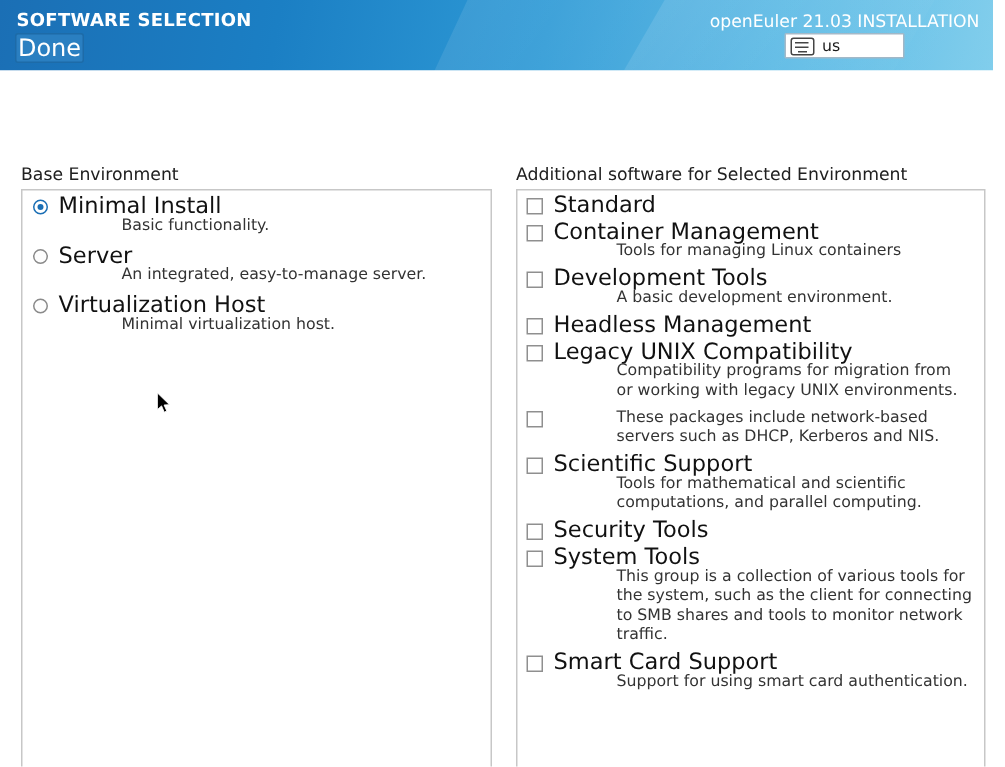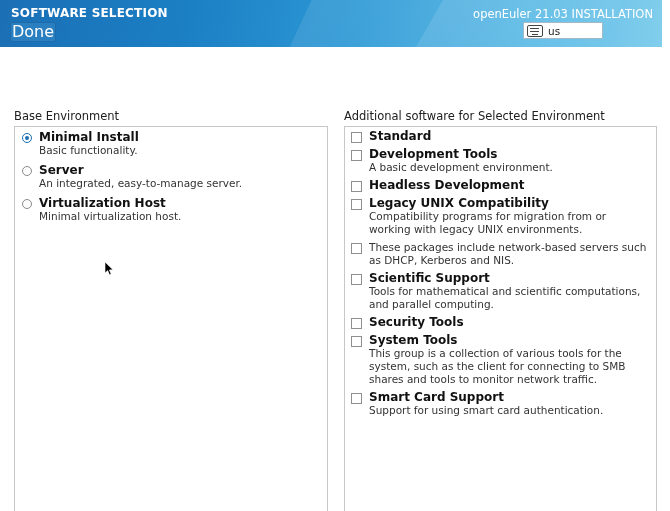--- a/index.html
+++ b/index.html
@@ -177,29 +177,30 @@
     content: "";
     position: absolute;
     left: 2px;
     top: 2px;
     width: 4px;
     height: 4px;
     border-radius: 50%;
     background: #1b6fb5;
   }
   .item-title {
-    font-size: 12px;
-    font-weight: bold;
+    font-size: 15px;
+    font-weight: normal;
     color: #111111;
     line-height: 13px;
   }
   .item-desc {
     font-size: 10.5px;
     color: #333333;
     line-height: 13px;
+    margin-left: 42px;
   }
   .sw-item {
     position: relative;
     padding: 3px 8px 2px 24px;
     cursor: pointer;
   }
   .checkbox {
     position: absolute;
     left: 6px;
     top: 5px;
@@ -261,30 +262,35 @@
 
     </div>
 
     <div class="panel" id="addl-panel">
 
       <div class="sw-item">
         <span class="checkbox"></span>
         <div class="item-title">Standard</div>
       </div>
 
+      <div class="sw-item">
+        <span class="checkbox"></span>
+        <div class="item-title">Container Management</div>
+        <div class="item-desc">Tools for managing Linux containers</div>
+      </div>
 
       <div class="sw-item">
         <span class="checkbox"></span>
         <div class="item-title">Development Tools</div>
         <div class="item-desc">A basic development environment.</div>
       </div>
 
       <div class="sw-item">
         <span class="checkbox"></span>
-        <div class="item-title">Headless Development</div>
+        <div class="item-title">Headless Management</div>
       </div>
 
       <div class="sw-item">
         <span class="checkbox"></span>
         <div class="item-title">Legacy UNIX Compatibility</div>
         <div class="item-desc">Compatibility programs for migration from or working with legacy UNIX environments.</div>
       </div>
 
       <div class="sw-item">
         <span class="checkbox"></span>

